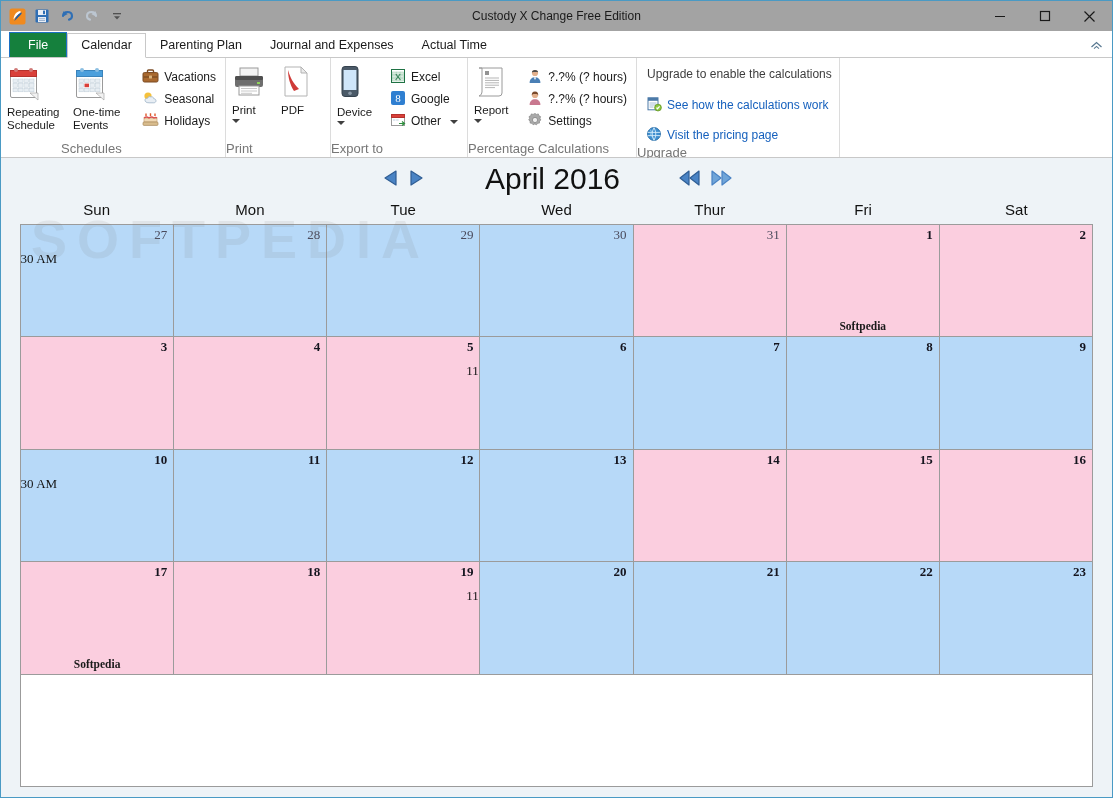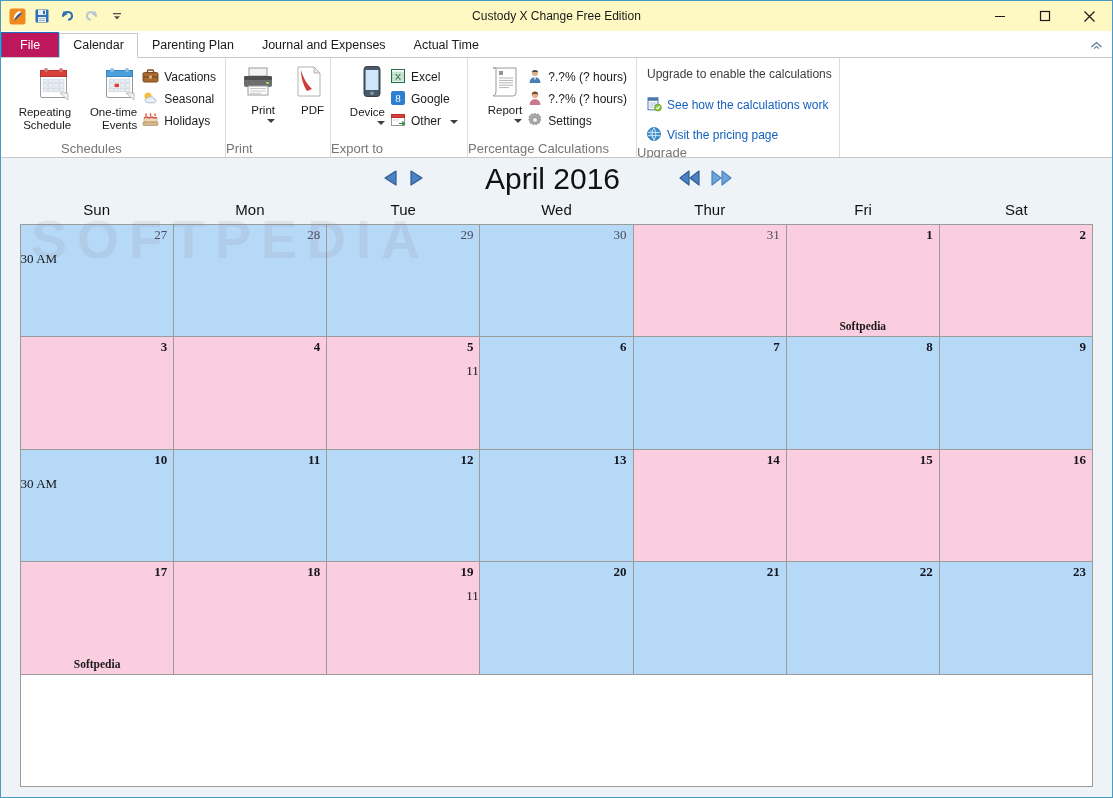--- a/index.html
+++ b/index.html
@@ -14,21 +14,21 @@
     border: 1px solid #4a9ac4;
     background: #ffffff;
     display: flex; flex-direction: column;
     position: relative;
   }
 
   
   .titlebar {
     height: 30px; flex: 0 0 30px;
     display: flex; align-items: center;
-    background: #fef9c3;
+    background: #a3a3a3;
     position: relative;
   }
   .qat { display: flex; align-items: center; padding-left: 5px; gap: 3px; }
   .qat-btn {
     width: 22px; height: 22px;
     display: flex; align-items: center; justify-content: center;
     border: none; background: transparent;
   }
   .qat-btn svg { display: block; }
   .title-text {
@@ -57,24 +57,24 @@
   .tab {
     height: 24px; line-height: 23px;
     padding: 0 13px;
     font-size: 12.5px; color: #1a1a1a;
     border: 1px solid transparent;
     border-bottom: none;
     position: relative;
     white-space: nowrap;
   }
   .tab.file {
-    background: #be185d; color: #ffffff;
+    background: #15803d; color: #ffffff;
     border-color: #1b70c4;
     padding: 0 18px;
-    margin-left: 0;
+    margin-left: 8px;
     height: 25px; line-height: 24px;
   }
   .tab.active {
     background: #ffffff;
     border: 1px solid #c8c8c8;
     border-bottom: 1px solid #ffffff;
     height: 25px; line-height: 23px;
     margin-bottom: -1px;
     z-index: 2;
     margin-top: 23px;
@@ -104,21 +104,21 @@
     flex: 1; display: flex; align-items: flex-start;
     padding: 4px 6px 0 6px;
     gap: 2px;
   }
   .rgroup-title {
     height: 15px; line-height: 13px;
     text-align: left; font-size: 13px; color: #767676;
   }
   .big-btn {
     width: 66px;
-    display: flex; flex-direction: column; align-items: flex-end;
+    display: flex; flex-direction: column; align-items: flex-start;
     padding-top: 3px;
     background: transparent; border: none;
   }
   .big-btn .lbl {
     font-size: 11.5px; line-height: 13px; text-align: center; color: #1a1a1a;
     margin-top: 2px;
   }
   .big-btn.narrow { width: 52px; }
   .small-col { display: flex; flex-direction: column; padding-top: 4px; gap: 0; }
   .small-btn {

